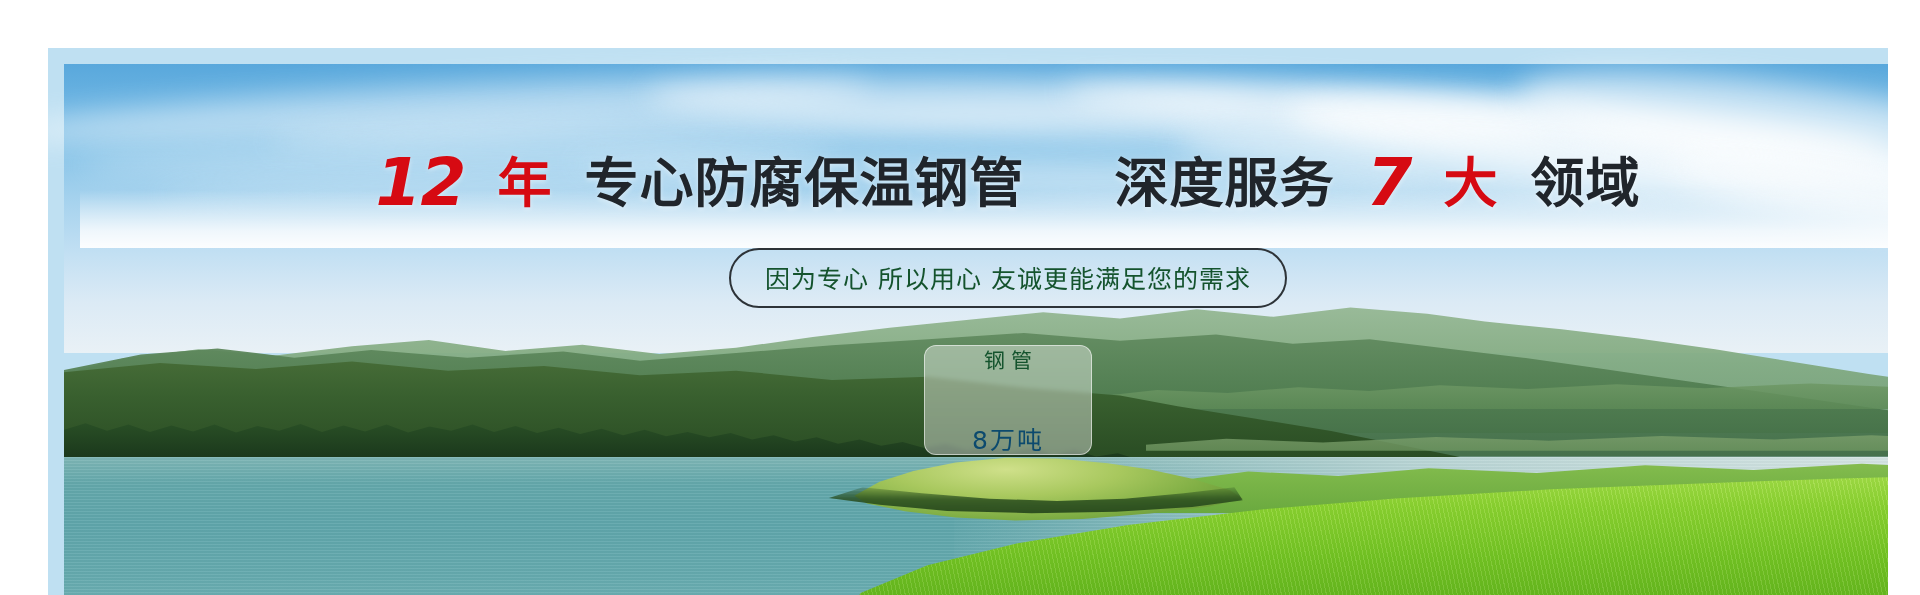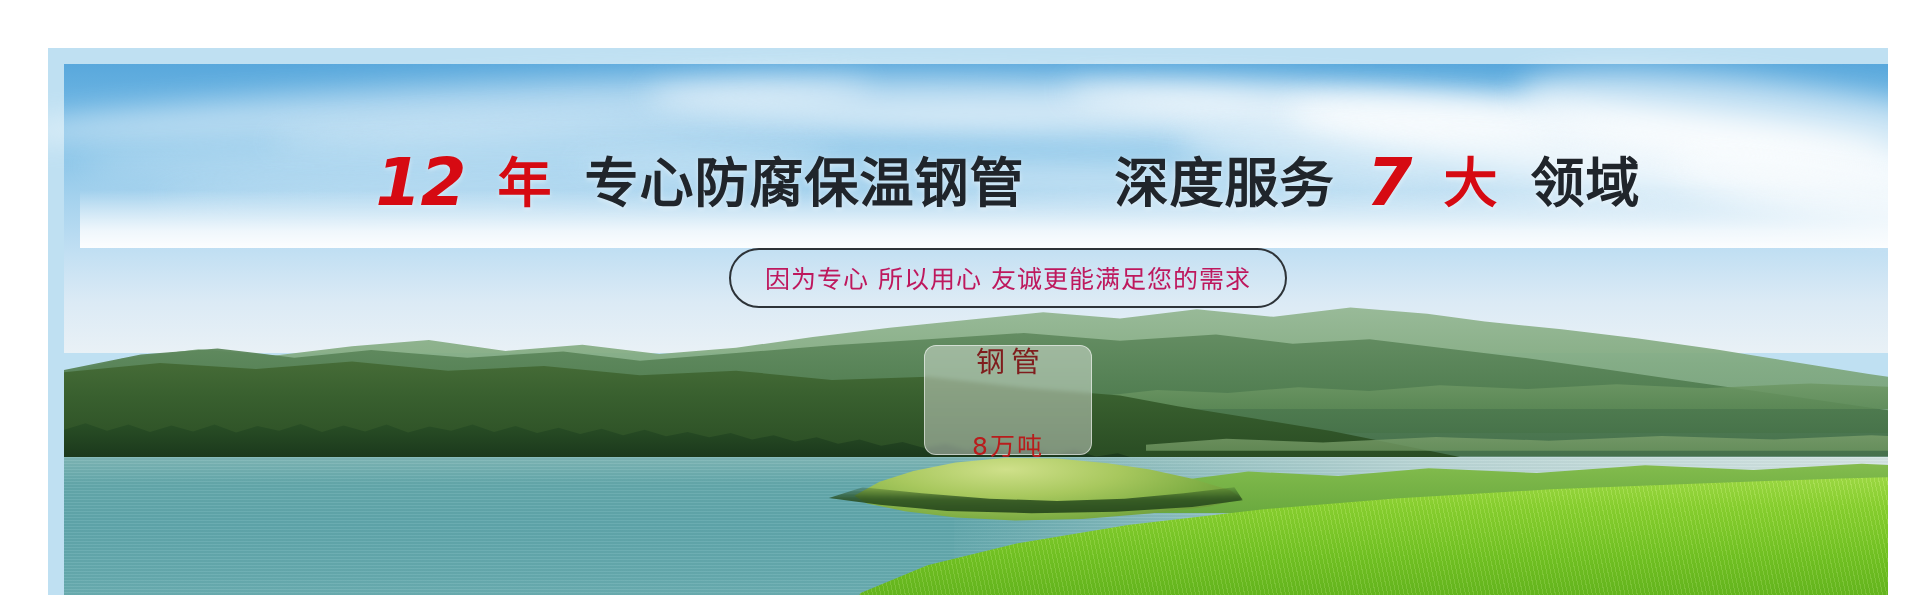--- a/index.html
+++ b/index.html
@@ -224,21 +224,21 @@
   .subtitle-wrap{
     position:absolute; left:0; right:0; top:168px; text-align:center;
   }
   .subtitle{
     display:inline-block;
     padding:9px 34px 11px;
     border:2px solid #2d3338;
     border-radius:30px;
     font-size:25px;
     letter-spacing:1px;
-    color:#be185d;
+    color:#14532d;
     background:rgba(255,255,255,.06);
     white-space:nowrap;
     font-family:"DejaVu Sans","Liberation Sans",sans-serif;
   }
 
   
   .cards{
     position:absolute; left:0; right:0; top:265px;
     display:flex;
     justify-content:center;
@@ -253,29 +253,29 @@
     backdrop-filter:blur(2px);
     display:flex;
     flex-direction:column;
     align-items:center;
     justify-content:center;
     gap:14px;
     color:#9d0d10;
     font-family:"DejaVu Sans","Liberation Sans",sans-serif;
   }
   .card .label{
-    font-size:29px;
+    font-size:21px;
     letter-spacing:6px;
     text-indent:6px;
-    color:#7f1d1d;
+    color:#14532d;
   }
   .card .value{
     font-size:25px;
     letter-spacing:2px;
-    color:#b91c1c;
+    color:#0c4a6e;
   }
   .card .value sup{
     font-size:14px;
     vertical-align:super;
     letter-spacing:0;
   }
 </style>
 </head>
 <body>
 

